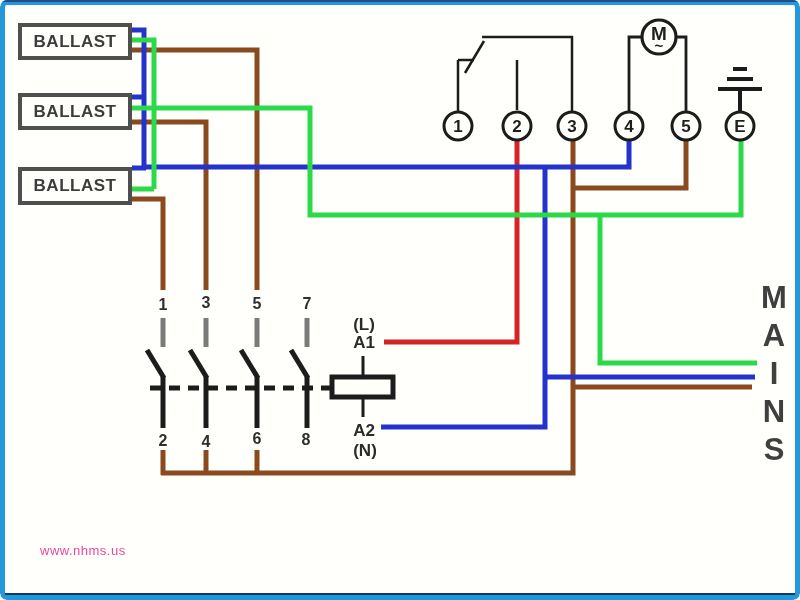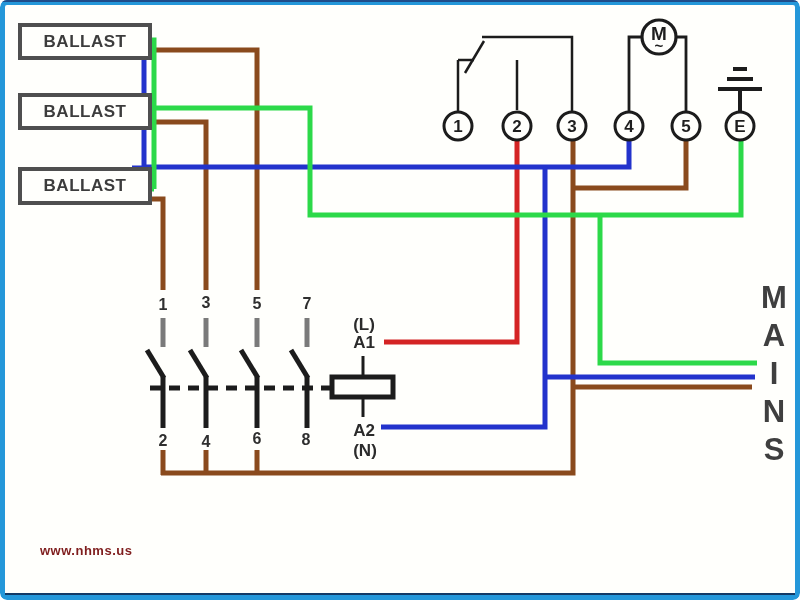--- a/index.html
+++ b/index.html
@@ -9,36 +9,36 @@
     font-family:"Liberation Sans",sans-serif;
   }
   .frame{
     position:absolute;inset:0;border:5px solid #2497d9;border-radius:7px;
     pointer-events:none;z-index:40;
   }
   .edge-top{position:absolute;top:0;left:0;right:0;height:2px;background:#1f4d8a;z-index:41;}
   .edge-bottom{position:absolute;bottom:5px;left:5px;right:5px;height:2px;background:#123a66;z-index:41;}
   svg.wires{position:absolute;left:0;top:0;z-index:10;}
   .ballast{
-    position:absolute;left:18px;width:134px;height:37px;background:#fffffc;
+    position:absolute;left:18px;width:114px;height:37px;background:#fffffc;
     border:4px solid #4f4f4f;box-sizing:border-box;display:flex;align-items:center;
     justify-content:center;font-weight:bold;font-size:17px;letter-spacing:0.5px;
     color:#3c3c3c;z-index:20;
   }
   .b1{top:23px;} .b2{top:93px;} .b3{top:167px;height:38px;}
   .mains{
     position:absolute;left:756px;top:283px;width:36px;display:flex;
     flex-direction:column;align-items:center;gap:8px;z-index:20;
   }
   .mains span{
     font-weight:bold;font-size:31px;line-height:30px;color:#3f3f3f;
   }
   .watermark{
-    position:absolute;left:40px;top:543px;font-size:13px;font-weight:700;
-    letter-spacing:0.5px;color:#7f1d1d;z-index:20;
+    position:absolute;left:40px;top:543px;font-size:13px;font-weight:400;
+    letter-spacing:0.5px;color:#ec4899;z-index:20;
   }
   .t-circ{font:bold 17px "Liberation Sans",sans-serif;fill:#1e1e1e;}
   .t-pole{font:bold 16px "Liberation Sans",sans-serif;fill:#2f2f2f;}
   .t-coil{font:bold 17px "Liberation Sans",sans-serif;fill:#2b2b2b;}
   .t-motor{font:bold 19px "Liberation Sans",sans-serif;fill:#1e1e1e;}
   .t-wave{font:bold 15px "Liberation Sans",sans-serif;fill:#1e1e1e;}
 </style>
 </head>
 <body>
 

